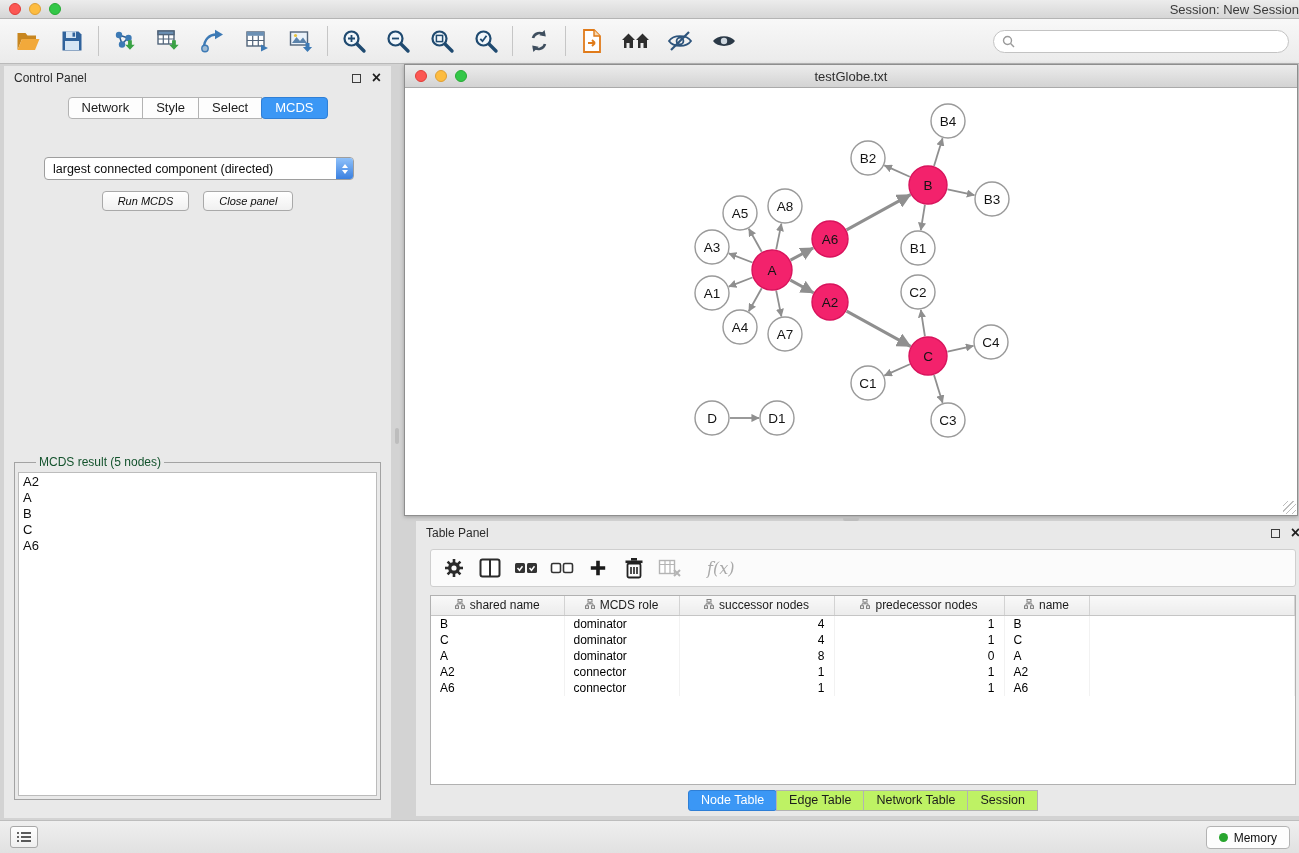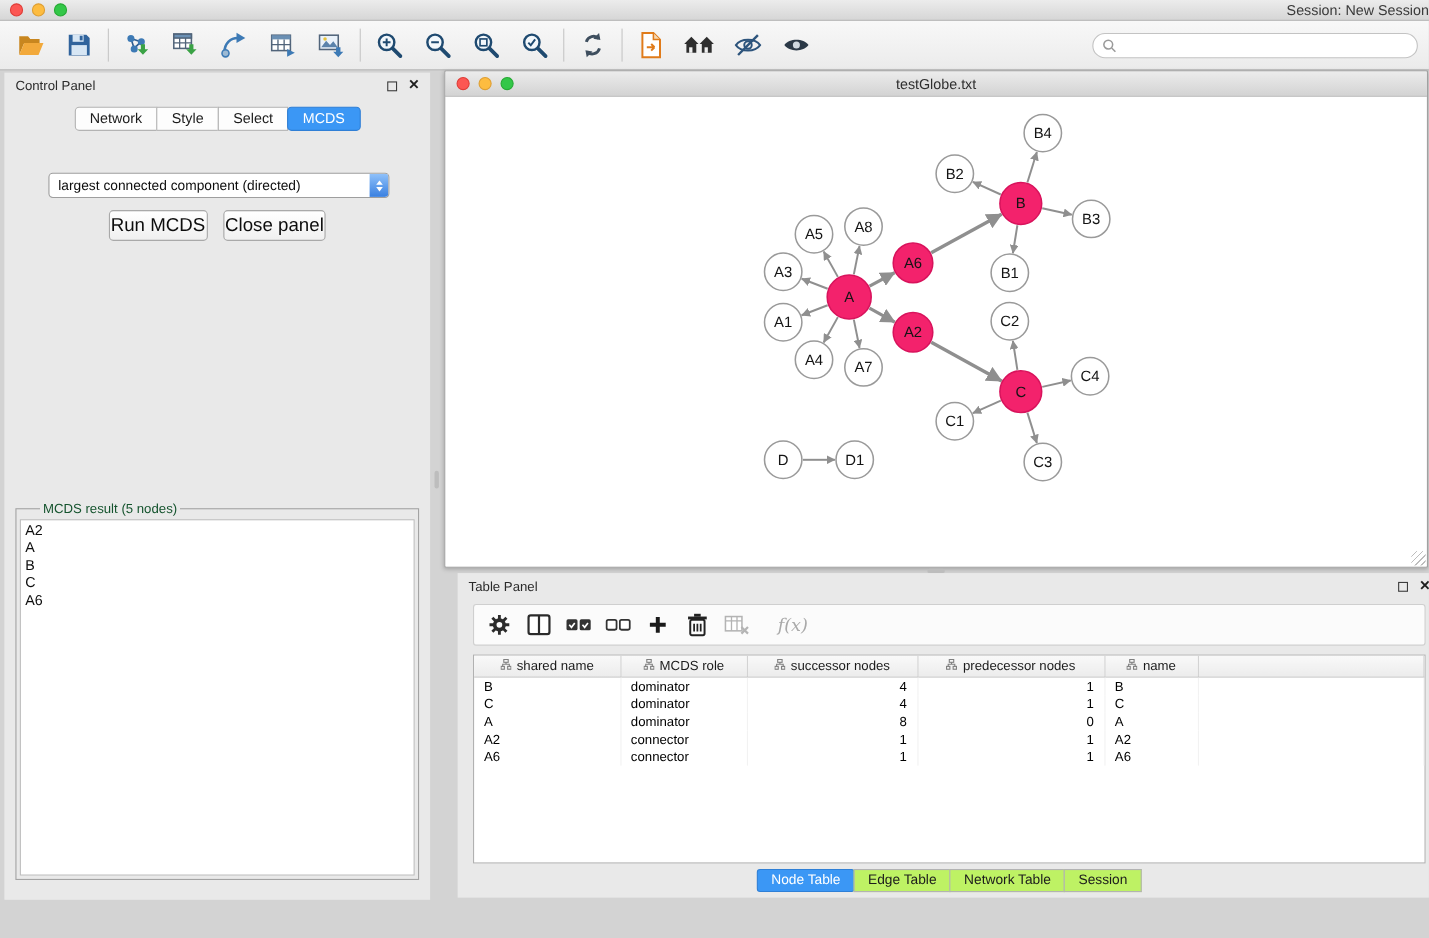--- a/index.html
+++ b/index.html
@@ -42,22 +42,22 @@
   .cp-tab.active { background:#3b97f5; color:#fff; border-color:#2f7fd6; border-radius:4px; }
   .opt-label { position:absolute; top:71px; width:100%; text-align:center; font-size:13px; color:#0f0f0f; }
   .dropdown { position:absolute; top:91px; left:40px; width:310px; height:23px; background:#fff;
     border:1px solid #9e9e9e; border-radius:4px; display:flex; align-items:center; overflow:hidden; cursor:pointer; }
   .dd-text { flex:1; font-size:12.5px; padding-left:8px; color:#0d0d0d; white-space:nowrap; }
   .dd-stepper { width:17px; height:100%; background:linear-gradient(#8fc1fa,#3a80e0);
     display:flex; flex-direction:column; align-items:center; justify-content:center; gap:2px; }
   .dd-up { width:0; height:0; border-left:3.5px solid transparent; border-right:3.5px solid transparent; border-bottom:4px solid #fff; }
   .dd-down { width:0; height:0; border-left:3.5px solid transparent; border-right:3.5px solid transparent; border-top:4px solid #fff; }
   .btn-row { position:absolute; top:125px; width:100%; display:flex; justify-content:center; gap:14px; }
-  .push-btn { font-size:17px; color:#0d0d0d; background:linear-gradient(#ffffff,#f0f0f0);
-    border:1px solid #a9a9a9; border-radius:4px; padding:3px 1px; cursor:pointer; font-family:inherit; }
+  .push-btn { font-size:11px; color:#0d0d0d; background:linear-gradient(#ffffff,#f0f0f0);
+    border:1px solid #a9a9a9; border-radius:4px; padding:3px 15px; cursor:pointer; font-family:inherit;font-style:italic; }
   .result-group { position:absolute; left:10px; right:10px; top:389px; bottom:18px;
     border:1px solid #a3a3a3; padding:3px; display:flex; flex-direction:column; }
   .result-group legend { font-size:12px; padding:0 3px; margin-left:18px; color:#14532d; }
   .result-list { flex:1; background:#fff; border:1px solid #bcbcbc; overflow:auto; padding-top:1px; }
   .mcds-item { font-size:13px; color:#0d0d0d; padding:0 4px; line-height:16px; }
 
   
   .network-window { position:absolute; left:404px; top:64px; width:894px; height:452px;
     background:#fff; border:1px solid #8e8e8e; box-shadow:0 1px 4px rgba(0,0,0,.25); }
   .nw-titlebar { position:absolute; left:0; top:0; width:100%; height:23px;
@@ -620,14 +620,32 @@
     </div>
 
     <div class="tp-tabs">
       <div class="tp-tab active">Node Table</div>
       <div class="tp-tab">Edge Table</div>
       <div class="tp-tab">Network Table</div>
       <div class="tp-tab">Session</div>
     </div>
   </div>
 
+  <div class="statusbar">
+    <div class="sb-left-btn">
+      <svg width="16" height="12" viewBox="0 0 16 12">
+        <g stroke="#333" stroke-width="1.6">
+          <line x1="1" y1="2" x2="3" y2="2"></line>
+            <line x1="5" y1="2" x2="15" y2="2"></line>
+          <line x1="1" y1="6" x2="3" y2="6"></line>
+            <line x1="5" y1="6" x2="15" y2="6"></line>
+          <line x1="1" y1="10" x2="3" y2="10"></line>
+            <line x1="5" y1="10" x2="15" y2="10"></line>
+        </g>
+      </svg>
+    </div>
+    <div class="memory-btn">
+      <span class="memory-dot"></span>
+      <span class="memory-label">Memory</span>
+    </div>
+  </div>
 
 </div>
 
 </body></html>

